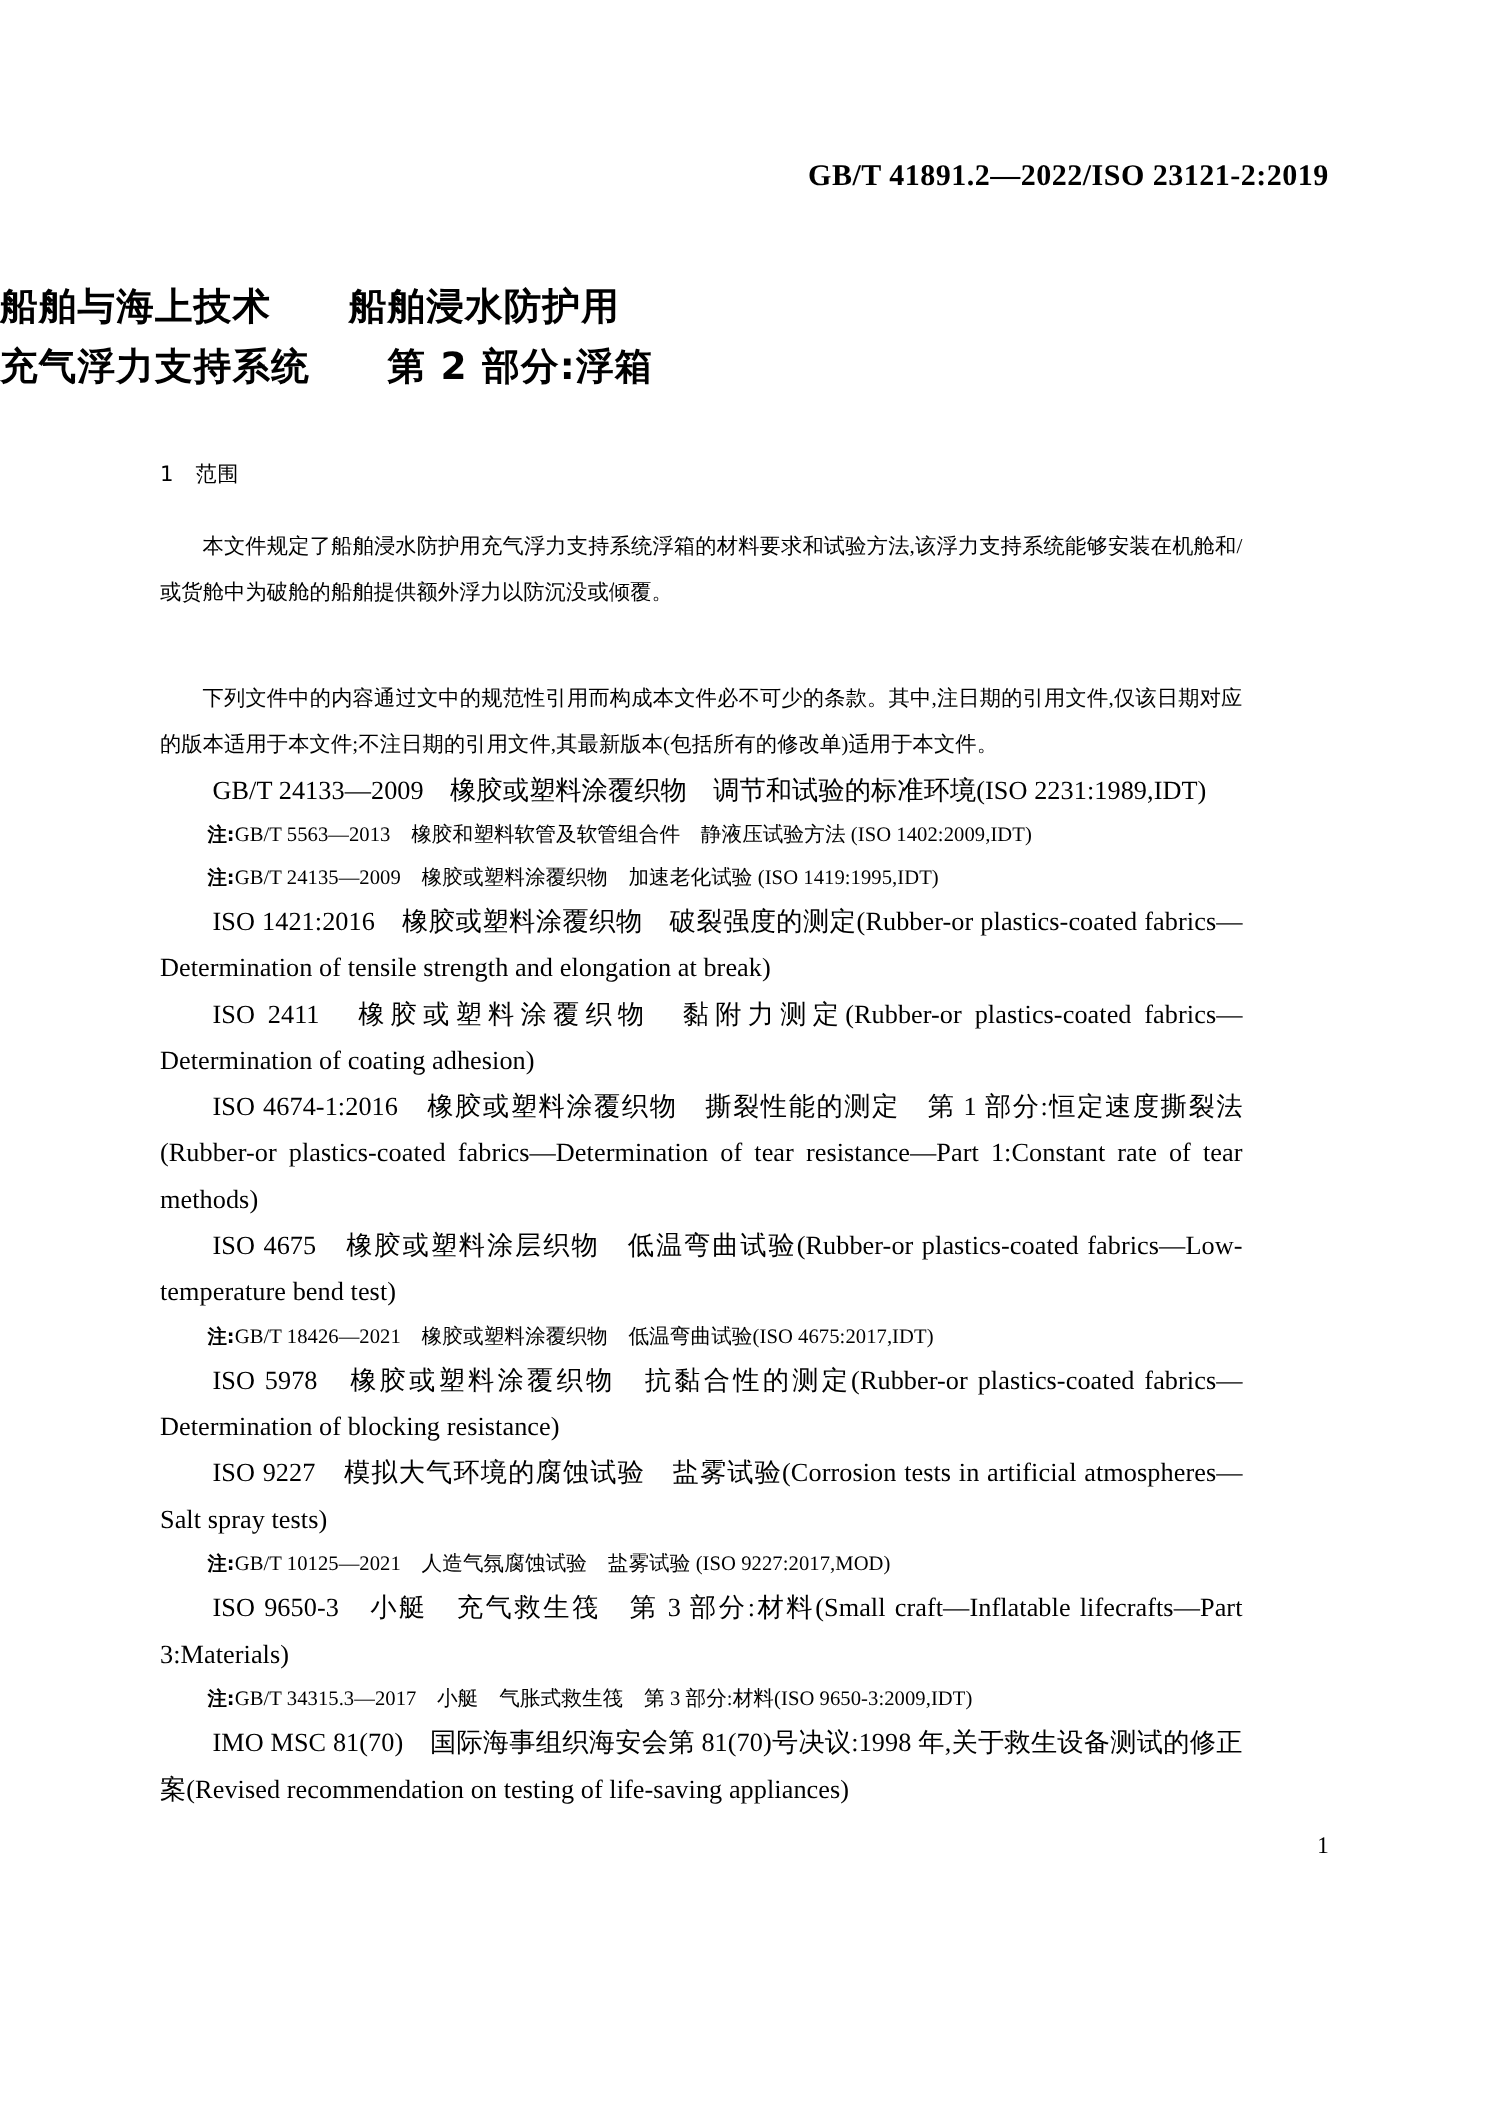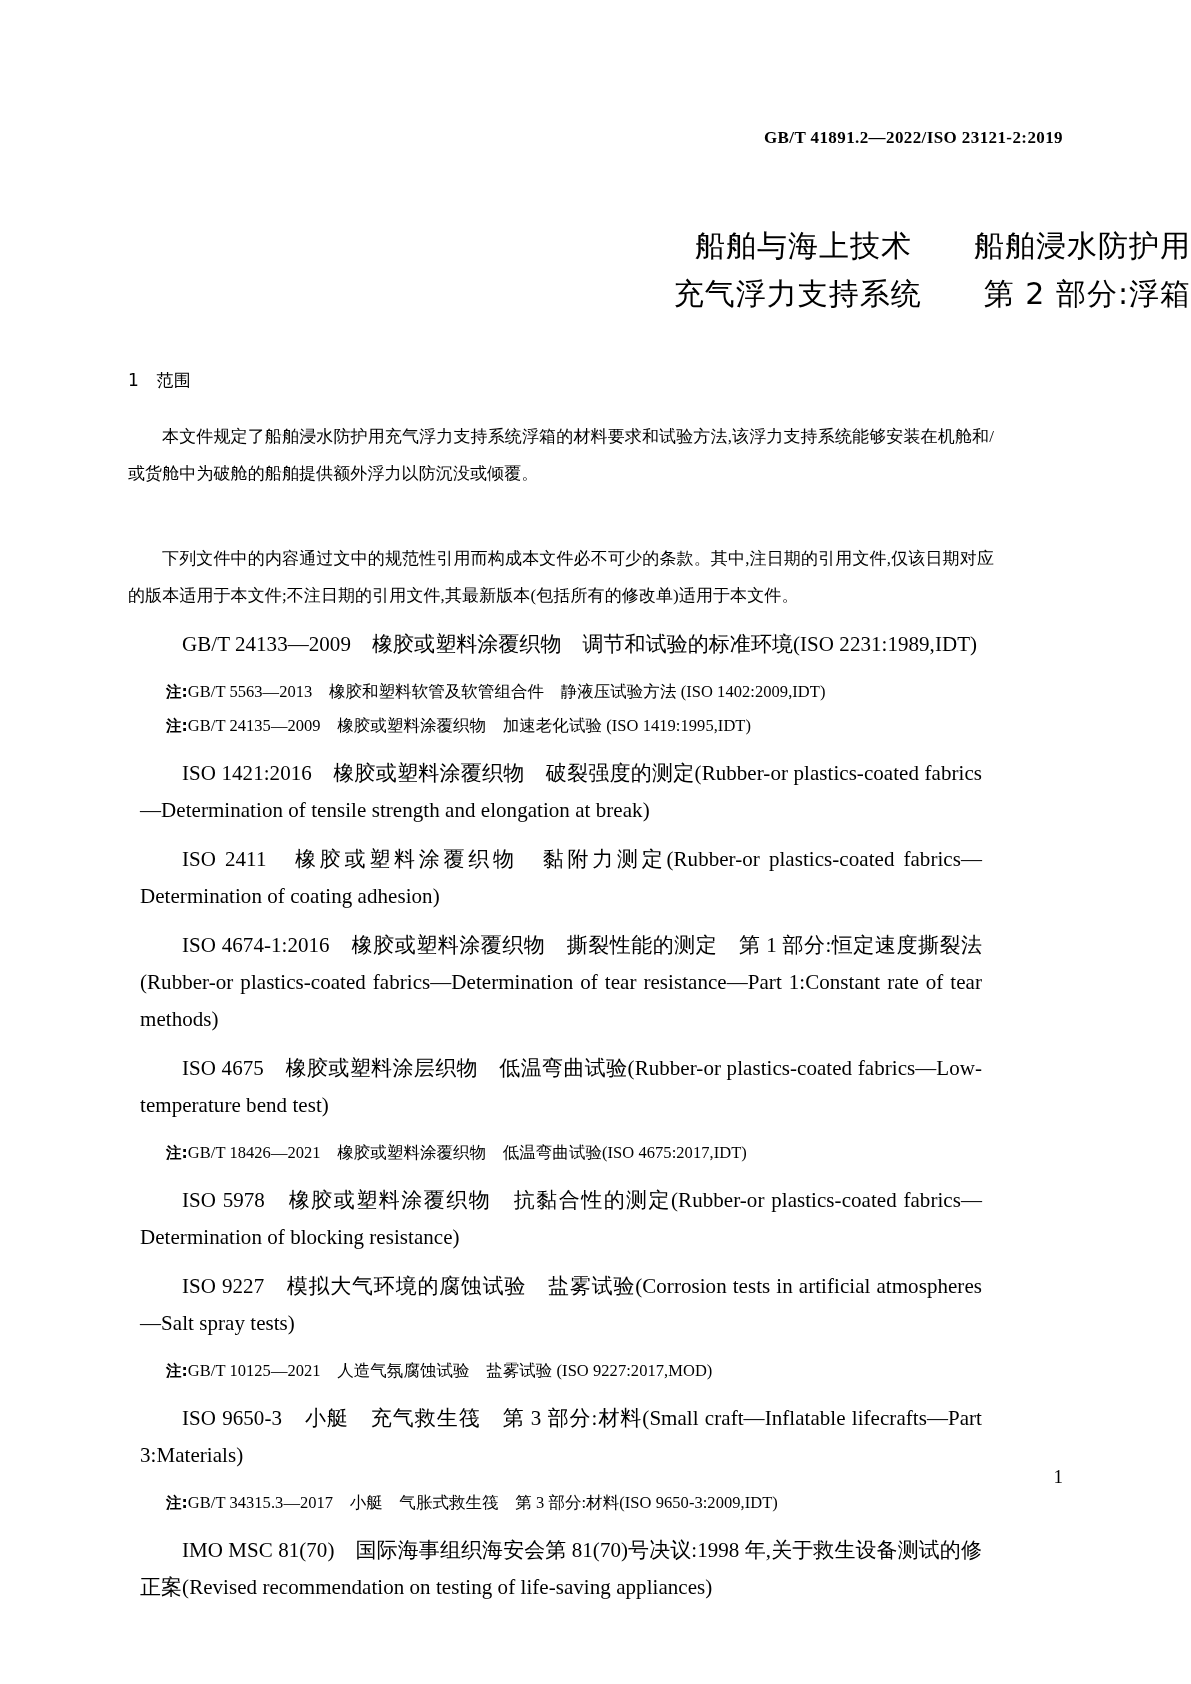--- a/index.html
+++ b/index.html
@@ -17,35 +17,35 @@
     color: #000000;
     overflow: hidden;
   }
 
   
   .running-header {
     position: absolute;
     top: 128px;
     right: 128px;
     font-family: "Liberation Serif", "DejaVu Serif", serif;
-    font-size: 17px;
+    font-size: 24px;
     letter-spacing: 0.4px;
     white-space: nowrap;
     font-weight: 600;
   }
 
   
   .doc-title {
     position: absolute;
     top: 222px;
     left: 0;
     right: 0;
-    text-align: right;
+    text-align: left;
     font-family: "DejaVu Sans", "Liberation Sans", sans-serif;
-    font-weight: normal;
+    font-weight: bold;
     font-size: 30px;
     line-height: 48px;
     letter-spacing: 1px;
   }
   .doc-title .tl {
     display: block;
     white-space: pre;
   }
 
   
@@ -73,21 +73,21 @@
     font-size: 17px;
     line-height: 37px;
     text-align: justify;
     text-indent: 2em;
     letter-spacing: 0.1px;
     word-break: break-word;
   }
 
   
   p.ref-entry {
-    margin: 12px;
+    margin: 0;
     font-size: 21px;
     line-height: 37px;
     text-align: justify;
     text-indent: 2em;
     letter-spacing: 0.05px;
     word-break: break-word;
   }
 
   
   p.note-entry {

